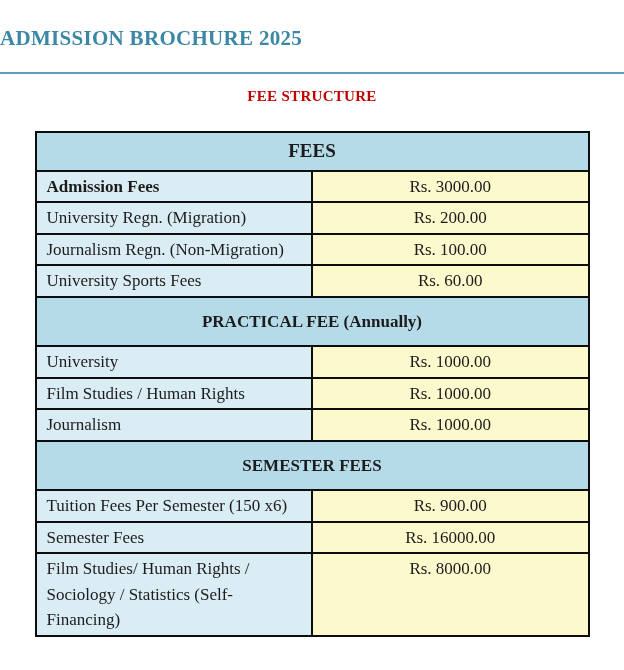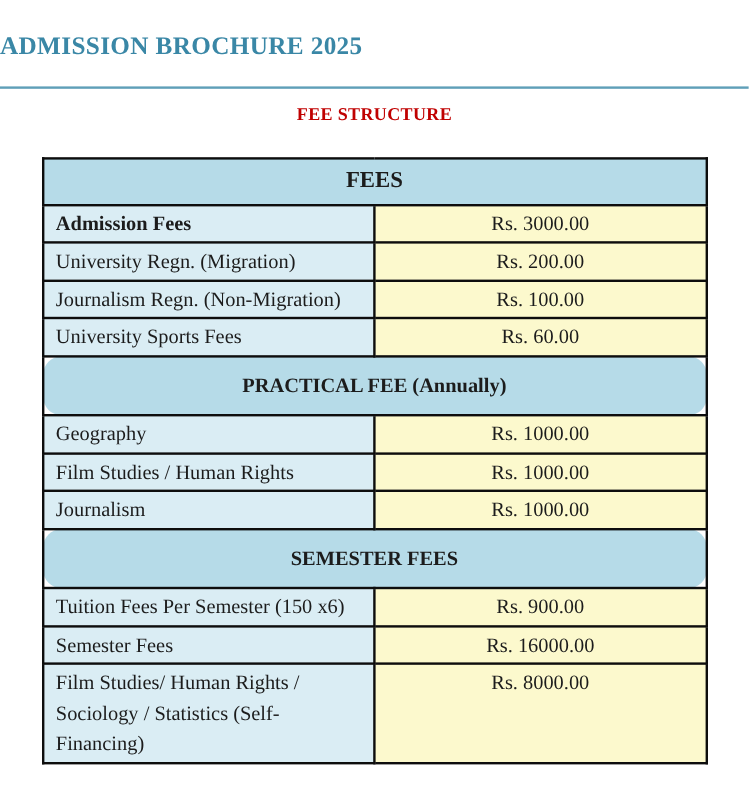--- a/index.html
+++ b/index.html
@@ -64,21 +64,20 @@
     text-align: center;
     font-size: 19px;
     font-weight: bold;
     padding: 4px 6px;
   }
   td.section-header {
     background: var(--section-bg);
     text-align: center;
     font-weight: bold;
     padding: 11px 6px;
-    border-radius: 15px;
   }
   td.label-cell {
     background: var(--label-bg);
     width: 393px;
     padding: 2px 10px;
     text-align: left;
   }
   td.label-cell.bold { font-weight: bold; }
   td.value-cell {
     background: var(--value-bg);
@@ -112,21 +111,21 @@
           <td class="value-cell">Rs. 100.00</td>
         </tr>
         <tr>
           <td class="label-cell">University Sports Fees</td>
           <td class="value-cell">Rs. 60.00</td>
         </tr>
         <tr>
           <td colspan="2" class="section-header">PRACTICAL FEE (Annually)</td>
         </tr>
         <tr>
-          <td class="label-cell">Geography</td>
+          <td class="label-cell">University</td>
           <td class="value-cell">Rs. 1000.00</td>
         </tr>
         <tr>
           <td class="label-cell">Film Studies / Human Rights</td>
           <td class="value-cell">Rs. 1000.00</td>
         </tr>
         <tr>
           <td class="label-cell">Journalism</td>
           <td class="value-cell">Rs. 1000.00</td>
         </tr>

